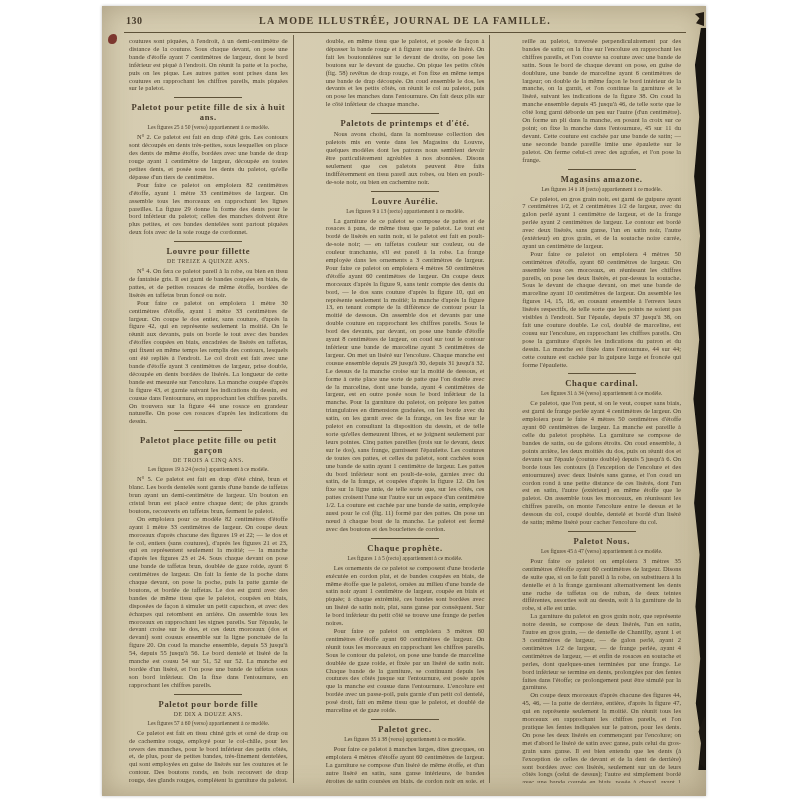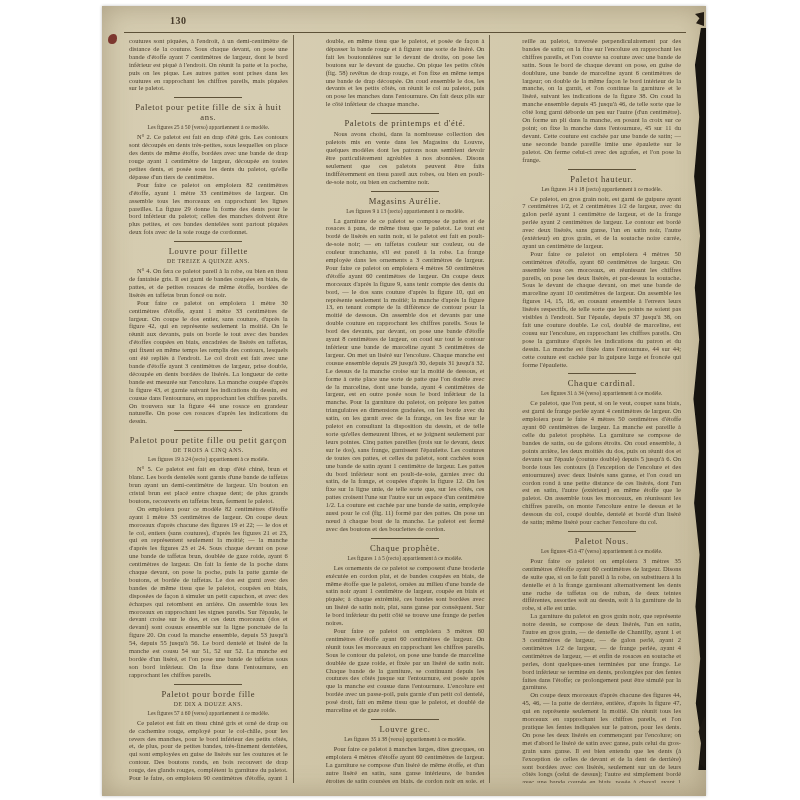--- a/index.html
+++ b/index.html
@@ -11,21 +11,21 @@
   .page{
     position:absolute;left:102px;top:6px;width:604px;height:790px;
     background:#d2c8aa;
     background-image:
       radial-gradient(ellipse at 20% 10%, rgba(255,255,255,0.10), rgba(0,0,0,0) 60%),
       radial-gradient(ellipse at 85% 90%, rgba(90,70,40,0.10), rgba(0,0,0,0) 55%);
     box-shadow: inset 0 0 28px rgba(96,78,48,0.35), 0 0 3px rgba(0,0,0,0.25);
     color:#463b2b;
   }
   .page-inner{position:absolute;left:22px;right:20px;top:6px;bottom:4px;}
-  .masthead{position:relative;height:18px;margin-left:44px;}
+  .masthead{position:relative;height:18px;}
   .page-number{
     position:absolute;left:2px;top:3px;font-size:10px;font-weight:bold;letter-spacing:0.5px;
   }
   .journal-title{
     text-align:center;font-size:10px;font-weight:bold;letter-spacing:1.2px;padding-top:3px;
   }
   .masthead-rule{border:none;border-top:1px solid #5d5138;margin:2px 0 0 0;}
   .columns{
     display:flex;align-items:stretch;height:748px;margin-top:2px;
   }
@@ -33,21 +33,21 @@
     flex:1 1 0;padding:2px 5px 0 5px;overflow:hidden;
     text-align:justify;
   }
   .column + .column{border-left:1px solid #6d6148;padding-left:32px;}
   .paragraph{
     font-size:6.5px;line-height:7.9px;margin:0;text-indent:8px;
     word-spacing:0.2px;
   }
   .paragraph.no-indent{text-indent:0;}
   .heading{
-    font-size:8.6px;font-weight:normal;text-align:center;letter-spacing:0.6px;
+    font-size:8.6px;font-weight:bold;text-align:center;letter-spacing:0.6px;
     margin:3px 0 2px 0;line-height:10px;text-indent:0;
   }
   .subheading{
     font-size:5.8px;text-align:center;letter-spacing:0.5px;margin:0 0 2px 0;
     line-height:7px;text-indent:0;font-variant:small-caps;
   }
   .figures{
     font-size:5.6px;text-align:center;margin:0 0 2px 0;line-height:7px;text-indent:0;
   }
   .divider{
@@ -71,70 +71,71 @@
     clip-path:polygon(100% 0,100% 100%,30% 92%,60% 60%,20% 30%,70% 8%);
   }
 </style>
 </head>
 <body>
 
 <div class="page">
   <div class="page-inner">
     <div class="masthead">
       <span class="page-number">130</span>
+      <div class="journal-title">LA MODE ILLUSTRÉE, JOURNAL DE LA FAMILLE.</div>
     </div>
     <hr class="masthead-rule">
     <div class="columns" id="columns">
         <div class="column">
           <div class="paragraph no-indent">coutures sont piquées, à l'endroit, à un demi-centimètre de distance de la couture. Sous chaque devant, on pose une bande d'étoffe ayant 7 centimètres de largeur, dont le bord inférieur est piqué à l'endroit. On réunit la patte et la poche, puis on les pique. Les autres pattes sont prises dans les coutures en rapprochant les chiffres pareils, mais piquées sur le paletot.</div>
           <div class="divider"></div>
           <div class="heading">Paletot pour petite fille de six à huit ans.</div>
           <div class="figures">Les figures 25 à 50 (verso) appartiennent à ce modèle.</div>
           <div class="paragraph">N° 2. Ce paletot est fait en drap d'été gris. Les contours sont découpés en dents très-petites, sous lesquelles on place des dents de même étoffe, bordées avec une bande de drap rouge ayant 1 centimètre de largeur, découpée en toutes petites dents, et posée sous les dents du paletot, qu'elle dépasse d'un tiers de centimètre.</div>
           <div class="paragraph">Pour faire ce paletot on emploiera 82 centimètres d'étoffe, ayant 1 mètre 33 centimètres de largeur. On assemble tous les morceaux en rapprochant les lignes pareilles. La figure 29 donne la forme des dents pour le bord inférieur du paletot; celles des manches doivent être plus petites, et ces bandes dentelées sont partout piquées deux fois avec de la soie rouge de cordonnet.</div>
           <div class="divider"></div>
           <div class="heading">Louvre pour fillette</div>
           <div class="subheading">DE TREIZE A QUINZE ANS.</div>
           <div class="paragraph">N° 4. On fera ce paletot pareil à la robe, ou bien en tissu de fantaisie gris. Il est garni de bandes coupées en biais, de pattes, et de petites rosaces de même étoffe, bordées de lisérés en taffetas brun foncé ou noir.</div>
           <div class="paragraph">Pour faire ce paletot on emploiera 1 mètre 30 centimètres d'étoffe, ayant 1 mètre 33 centimètres de largeur. On coupe le dos entier, sans couture, d'après la figure 42, qui en représente seulement la moitié. On le réunit aux devants, puis on borde le tout avec des bandes d'étoffes coupées en biais, encadrées de lisérés en taffetas, qui fixent en même temps les remplis des contours, lesquels ont été repliés à l'endroit. Le col droit est fait avec une bande d'étoffe ayant 3 centimètres de largeur, prise double, découpée en dents bordées de lisérés. La longueur de cette bande est mesurée sur l'encolure. La manche coupée d'après la figure 43, et garnie suivant les indications du dessin, est cousue dans l'entournure, en rapprochant les chiffres pareils. On trouvera sur la figure 44 une rosace en grandeur naturelle. On pose ces rosaces d'après les indications du dessin.</div>
           <div class="divider"></div>
-          <div class="heading">Paletot pour petite fille ou petit garçon</div>
+          <div class="heading">Paletot place petite fille ou petit garçon</div>
           <div class="subheading">DE TROIS A CINQ ANS.</div>
           <div class="figures">Les figures 19 à 24 (recto) appartiennent à ce modèle.</div>
           <div class="paragraph">N° 5. Ce paletot est fait en drap d'été chiné, brun et blanc. Les bords dentelés sont garnis d'une bande de taffetas brun ayant un demi-centimètre de largeur. Un bouton en cristal brun est placé entre chaque dent; de plus grands boutons, recouverts en taffetas brun, ferment le paletot.</div>
           <div class="paragraph">On emploiera pour ce modèle 82 centimètres d'étoffe ayant 1 mètre 33 centimètres de largeur. On coupe deux morceaux d'après chacune des figures 19 et 22; — le dos et le col, entiers (sans coutures), d'après les figures 21 et 23, qui en représentent seulement la moitié; — la manche d'après les figures 23 et 24. Sous chaque devant on pose une bande de taffetas brun, doublée de gaze roide, ayant 6 centimètres de largeur. On fait la fente de la poche dans chaque devant, on pose la poche, puis la patte garnie de boutons, et bordée de taffetas. Le dos est garni avec des bandes de même tissu que le paletot, coupées en biais, disposées de façon à simuler un petit capuchon, et avec des écharpes qui retombent en arrière. On assemble tous les morceaux en rapprochant les signes pareils. Sur l'épaule, le devant croise sur le dos, et ces deux morceaux (dos et devant) sont cousus ensemble sur la ligne ponctuée de la figure 20. On coud la manche ensemble, depuis 53 jusqu'à 54, depuis 55 jusqu'à 56. Le bord dentelé et liséré de la manche est cousu 54 sur 51, 52 sur 52. La manche est bordée d'un liséré, et l'on pose une bande de taffetas sous son bord inférieur. On la fixe dans l'entournure, en rapprochant les chiffres pareils.</div>
           <div class="divider"></div>
           <div class="heading">Paletot pour borde fille</div>
           <div class="subheading">DE DIX A DOUZE ANS.</div>
           <div class="figures">Les figures 57 à 60 (verso) appartiennent à ce modèle.</div>
           <div class="paragraph">Ce paletot est fait en tissu chiné gris et orné de drap ou de cachemire rouge, employé pour le col-châle, pour les revers des manches, pour le bord inférieur des petits côtés, et, de plus, pour de petites bandes, très-finement dentelées, qui sont employées en guise de lisérés sur les coutures et le contour. Des boutons ronds, en bois recouvert de drap rouge, des glands rouges, complètent la garniture du paletot. Pour le faire, on emploiera 90 centimètres d'étoffe, ayant 1 mètre 33 centimètres de largeur. On coupe deux morceaux d'après chacune des figures 57 et 58; le dos entier d'après la figure 60, qui en représente seulement la moitié, — deux morceaux pour chaque manche d'après la figure 62. On coupe deux morceaux en drap rouge, d'après chacune des figures 59, 61 et 63, et l'on découpe leur contour en petites dents. On les pique sur le paletot à une faible distance des dents, de façon à laisser un peu paraître l'étoffe du paletot, qui figure un liséré. On garnit le dos et les devants, sur les côtés longs et le bord inférieur, en posant en dessous une bande rouge ayant un demi-centimètre de largeur, découpée d'un côté, et piquée de façon à dépasser un peu le paletot, puis, en dessous, on coud une bande plus large, coupée</div>
         </div>
         <div class="column">
           <div class="paragraph no-indent">double, en même tissu que le paletot, et posée de façon à dépasser la bande rouge et à figurer une sorte de liséré. On fait les boutonnières sur le devant de droite, on pose les boutons sur le devant de gauche. On pique les petits côtés (fig. 58) revêtus de drap rouge, et l'on fixe en même temps une bande de drap découpée. On coud ensemble le dos, les devants et les petits côtés, on réunit le col au paletot, puis on pose les manches dans l'entournure. On fait deux plis sur le côté inférieur de chaque manche.</div>
           <div class="divider"></div>
           <div class="heading">Paletots de printemps et d'été.</div>
           <div class="paragraph">Nous avons choisi, dans la nombreuse collection des paletots mis en vente dans les Magasins du Louvre, quelques modèles dont les patrons nous semblent devoir être particulièrement agréables à nos abonnées. Disons seulement que ces paletots peuvent être faits indifféremment en tissu pareil aux robes, ou bien en poult-de-soie noir, ou bien en cachemire noir.</div>
           <div class="divider"></div>
-          <div class="heading">Magasins Aurélie.</div>
+          <div class="heading">Louvre Aurélie.</div>
           <div class="figures">Les figures 9 à 13 (recto) appartiennent à ce modèle.</div>
           <div class="paragraph">La garniture de ce paletot se compose de pattes et de rosaces à pans, de même tissu que le paletot. Le tout est bordé de lisérés en satin noir, si le paletot est fait en poult-de-soie noir; — en taffetas couleur sur couleur, ou de couleur tranchante, s'il est pareil à la robe. La frange employée dans les ornements a 3 centimètres de largeur. Pour faire ce paletot on emploiera 4 mètres 50 centimètres d'étoffe ayant 60 centimètres de largeur. On coupe deux morceaux d'après la figure 9, sans tenir compte des dents du bord, — le dos sans couture d'après la figure 10, qui en représente seulement la moitié; la manche d'après la figure 13, en tenant compte de la différence de contour pour la moitié de dessous. On assemble dos et devants par une double couture en rapprochant les chiffres pareils. Sous le bord des devants, par devant, on pose une bande d'étoffe ayant 8 centimètres de largeur, on coud sur tout le contour inférieur une bande de marceline ayant 3 centimètres de largeur. On met un liséré sur l'encolure. Chaque manche est cousue ensemble depuis 29 jusqu'à 30, depuis 31 jusqu'à 32. Le dessus de la manche croise sur la moitié de dessous, et forme à cette place une sorte de patte que l'on double avec de la marceline, dont une bande, ayant 4 centimètres de largeur, est en outre posée sous le bord inférieur de la manche. Pour la garniture du paletot, on prépare les pattes triangulaires en dimensions graduées, on les borde avec du satin, on les garnit avec de la frange, on les fixe sur le paletot en consultant la disposition du dessin, et de telle sorte qu'elles demeurent libres, et se joignent seulement par leurs pointes. Cinq pattes pareilles (trois sur le devant, deux sur le dos), sans frange, garnissent l'épaulette. Les coutures de toutes ces pattes, et celles du paletot, sont cachées sous une bande de satin ayant 1 centimètre de largeur. Les pattes du bord inférieur sont en poult-de-soie, garnies avec du satin, de la frange, et coupées d'après la figure 12. On les fixe sur la ligne unie, de telle sorte que, sur les côtés, ces pattes croisent l'une sur l'autre sur un espace d'un centimètre 1/2. La couture est cachée par une bande de satin, employée aussi pour le col (fig. 11) formé par des pattes. On pose un nœud à chaque bout de la manche. Le paletot est fermé avec des boutons et des bouclettes de cordon.</div>
           <div class="divider"></div>
           <div class="heading">Chaque prophète.</div>
           <div class="figures">Les figures 1 à 5 (recto) appartiennent à ce modèle.</div>
           <div class="paragraph">Les ornements de ce paletot se composent d'une broderie exécutée en cordon plat, et de bandes coupées en biais, de même étoffe que le paletot, ornées au milieu d'une bande de satin noir ayant 1 centimètre de largeur, coupée en biais et piquée; à chaque extrémité, ces bandes sont bordées avec un liséré de satin noir, plat, sans ganse par conséquent. Sur le bord inférieur du petit côté se trouve une frange de perles noires.</div>
           <div class="paragraph">Pour faire ce paletot on emploiera 3 mètres 60 centimètres d'étoffe ayant 60 centimètres de largeur. On réunit tous les morceaux en rapprochant les chiffres pareils. Sous le contour du paletot, on pose une bande de marceline doublée de gaze roide, et fixée par un liséré de satin noir. Chaque bande de la garniture, se continuant depuis les coutures des côtés jusque sur l'entournure, est posée après que la manche est cousue dans l'entournure. L'encolure est bordée avec un passe-poil, puis garnie d'un petit col dentelé, posé droit, fait en même tissu que le paletot, et doublé de marceline et de gaze roide.</div>
           <div class="divider"></div>
-          <div class="heading">Louvre grec.</div>
+          <div class="heading">Paletot grec.</div>
           <div class="figures">Les figures 35 à 38 (verso) appartiennent à ce modèle.</div>
           <div class="paragraph">Pour faire ce paletot à manches larges, dites grecques, on emploiera 4 mètres d'étoffe ayant 60 centimètres de largeur. La garniture se compose d'un liséré de même étoffe, et d'un autre liséré en satin, sans ganse intérieure, de bandes étroites de satin coupées en biais, de cordon noir en soie, et de frange perlée ayant 5 centimètres de largeur. On coupe deux morceaux d'après chacune des figures 35, 36 et 38, le col, entier, d'après la figure 37, qui en représente seulement la moitié. On fait les fentes destinées à former les dents, on assemble les dos et les devants par des coutures doubles, on pose la garniture. On borde tout le contour (à l'exception de l'encolure) avec un liséré de satin, et celui de même étoffe que le paletot, le dernier liséré dépassant un peu le premier, puis, à une faible distance, on coud le cordon noir. A un demi-centimètre d'intervalle du cordon, on coud une bande de satin, qui se continue sur l'encolure, à un centimètre de distance de son bord. Le petit col droit se compose d'une bande pa-</div>
         </div>
         <div class="column">
           <div class="paragraph no-indent">reille au paletot, traversée perpendiculairement par des bandes de satin; on la fixe sur l'encolure en rapprochant les chiffres pareils, et l'on couvre sa couture avec une bande de satin. Sous le bord de chaque devant on pose, en guise de doublure, une bande de marceline ayant 6 centimètres de largeur; on double de la même façon le bord intérieur de la manche, on la garnit, et l'on continue la garniture et le liséré, suivant les indications de la figure 38. On coud la manche ensemble depuis 45 jusqu'à 46, de telle sorte que le côté long garni déborde un peu sur l'autre (d'un centimètre). On forme un pli dans la manche, en posant la croix sur ce point; on fixe la manche dans l'entournure, 45 sur 11 du devant. Cette couture est cachée par une bande de satin; — une seconde bande pareille imite une épaulette sur le paletot. On ferme celui-ci avec des agrafes, et l'on pose la frange.</div>
           <div class="divider"></div>
-          <div class="heading">Paletot hauteur.</div>
+          <div class="heading">Magasins amazone.</div>
           <div class="figures">Les figures 14 à 18 (recto) appartiennent à ce modèle.</div>
           <div class="paragraph">Ce paletot, en gros grain noir, est garni de guipure ayant 7 centimètres 1/2, et 2 centimètres 1/2 de largeur, avec du galon perlé ayant 1 centimètre de largeur, et de la frange perlée ayant 2 centimètres de largeur. Le contour est bordé avec deux lisérés, sans ganse, l'un en satin noir, l'autre (extérieur) en gros grain, et de la soutache noire carrée, ayant un centimètre de largeur.</div>
           <div class="paragraph">Pour faire ce paletot on emploiera 4 mètres 50 centimètres d'étoffe, ayant 60 centimètres de largeur. On assemble tous ces morceaux, en réunissant les chiffres pareils, on pose les deux lisérés, et par-dessus la soutache. Sous le devant de chaque devant, on met une bande de marceline ayant 10 centimètres de largeur. On assemble les figures 14, 15, 16, en cousant ensemble à l'envers leurs lisérés respectifs, de telle sorte que les points ne soient pas visibles à l'endroit. Sur l'épaule, depuis 37 jusqu'à 38, on fait une couture double. Le col, doublé de marceline, est cousu sur l'encolure, en rapprochant les chiffres pareils. On pose la garniture d'après les indications du patron et du dessin. La manche est fixée dans l'entournure, 44 sur 44; cette couture est cachée par la guipure large et froncée qui forme l'épaulette.</div>
           <div class="divider"></div>
           <div class="heading">Chaque cardinal.</div>
           <div class="figures">Les figures 31 à 34 (verso) appartiennent à ce modèle.</div>
           <div class="paragraph">Ce paletot, que l'on peut, si on le veut, couper sans biais, est garni de frange perlée ayant 4 centimètres de largeur. On emploiera pour le faire 4 mètres 50 centimètres d'étoffe ayant 60 centimètres de largeur. La manche est pareille à celle du paletot prophète. La garniture se compose de bandes de satin, ou de galons étroits. On coud ensemble, à points arrière, les deux moitiés du dos, puis on réunit dos et devants sur l'épaule (couture double) depuis 5 jusqu'à 6. On borde tous les contours (à l'exception de l'encolure et des entournures) avec deux lisérés sans ganse, et l'on coud un cordon rond à une petite distance de ces lisérés, dont l'un est en satin, l'autre (extérieur) en même étoffe que le paletot. On assemble tous les morceaux, en réunissant les chiffres pareils, on monte l'encolure entre le dessus et le dessous du col, coupé double, dentelé et bordé d'un liséré de satin; même liséré pour cacher l'encolure du col.</div>
           <div class="divider"></div>
           <div class="heading">Paletot Nous.</div>
           <div class="figures">Les figures 45 à 47 (verso) appartiennent à ce modèle.</div>

